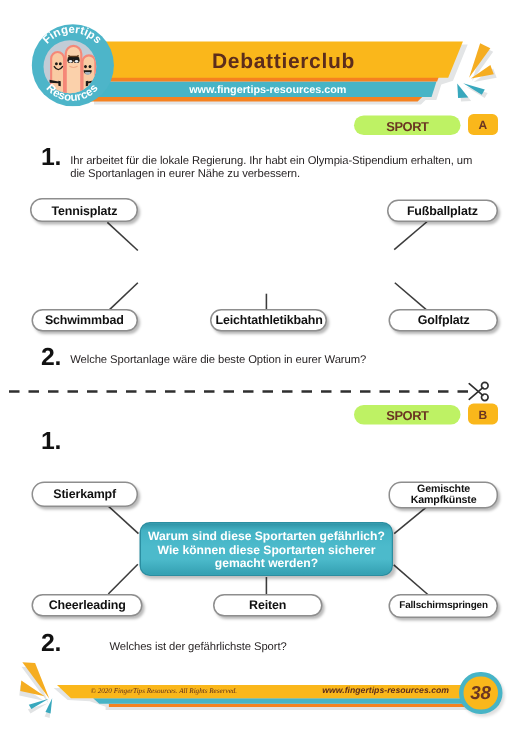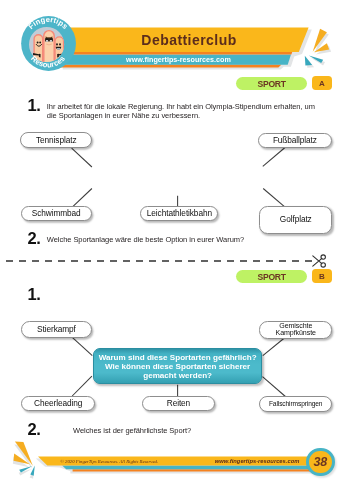--- a/index.html
+++ b/index.html
@@ -42,21 +42,21 @@
   }
 
   
   .qnum { position:absolute; font-weight:bold; font-size:16.5px; color:#111; letter-spacing:-0.2px; }
   .qtext { position:absolute; font-size:7.5px; color:#231f20; line-height:9.3px; letter-spacing:-0.05px; }
 
   
   .pill {
     position:absolute; background:#fff; border:1.15px solid #8e8e8e;
     border-radius:8.5px; display:flex; align-items:center; justify-content:center;
-    font-weight:normal; font-size:8.3px; color:#111; text-align:center;
+    font-weight:bold; font-size:8.3px; color:#111; text-align:center;
     box-shadow:1.4px 1.7px 1.9px rgba(0,0,0,0.28);
     line-height:1.12; letter-spacing:-0.1px;
   }
 
   
   .cbox {
     position:absolute; border-radius:7px;
     background:#4cbacb;
     border:1.4px solid #2b8ea1;
     display:flex; align-items:center; justify-content:center;
@@ -194,21 +194,21 @@
     <line x1="285.0" y1="147.5" x2="262.8" y2="166.4" stroke="#3c3c3c" stroke-width="1.05"></line>
     <line x1="91.9" y1="188.5" x2="72.0" y2="207.4" stroke="#3c3c3c" stroke-width="1.05"></line>
     <line x1="263.2" y1="188.5" x2="285.9" y2="207.9" stroke="#3c3c3c" stroke-width="1.05"></line>
     <line x1="177.6" y1="195.8" x2="177.6" y2="207.0" stroke="#3c3c3c" stroke-width="1.05"></line>
   </svg>
 
   <div class="pill" style="left:20.3px; top:132.3px; width:71.9px; height:15.9px;">Tennisplatz</div>
   <div class="pill" style="left:258.2px; top:132.6px; width:73.4px; height:15.8px;">Fußballplatz</div>
   <div class="pill" style="left:20.7px; top:205.7px; width:71px; height:15.5px;">Schwimmbad</div>
   <div class="pill" style="left:140.3px; top:206.1px; width:78.2px; height:15px;">Leichtathletikbahn</div>
-  <div class="pill" style="left:259.4px; top:205.9px; width:72.7px; height:28px;">Golfplatz</div>
+  <div class="pill" style="left:259.4px; top:205.9px; width:72.7px; height:15px;">Golfplatz</div>
 
   <div class="qnum" style="left:27.4px; top:229.4px;">2.</div>
   <div class="qtext" style="left:46.8px; top:234.6px; width:290px;">Welche Sportanlage wäre die beste Option in eurer Warum?</div>
 
   <svg class="cut" style="top:254px;" width="353" height="14">
     <line x1="6" y1="7" x2="312" y2="7" stroke="#2f2f2f" stroke-width="1.6" stroke-dasharray="7 6"></line>
     <g transform="translate(318,7) scale(0.65)">
       <path d="M-8 -8 L6 4 M-8 8 L6 -4" stroke="#2f2f2f" stroke-width="1.7" fill="none" stroke-linecap="round"></path>
       <circle cx="8" cy="6" r="3.4" fill="none" stroke="#2f2f2f" stroke-width="1.7"></circle>
       <circle cx="8" cy="-6" r="3.4" fill="none" stroke="#2f2f2f" stroke-width="1.7"></circle>

